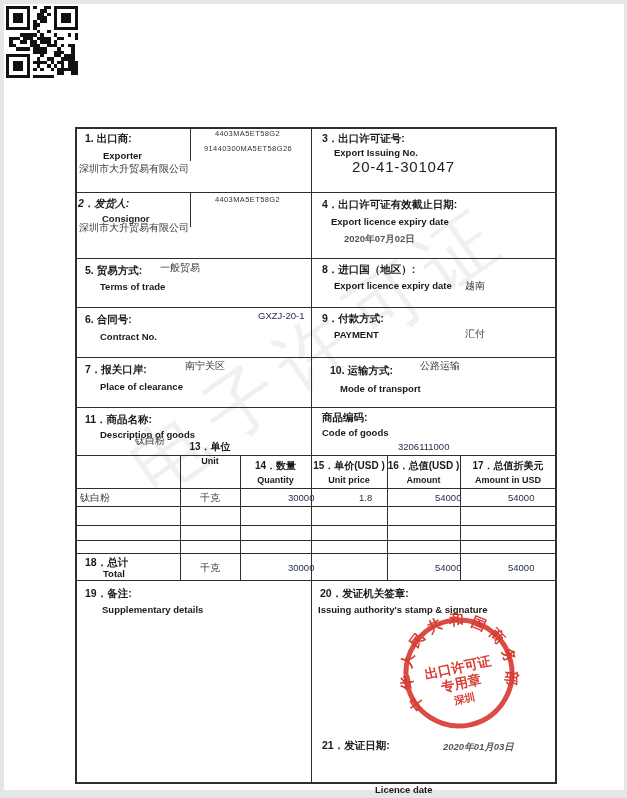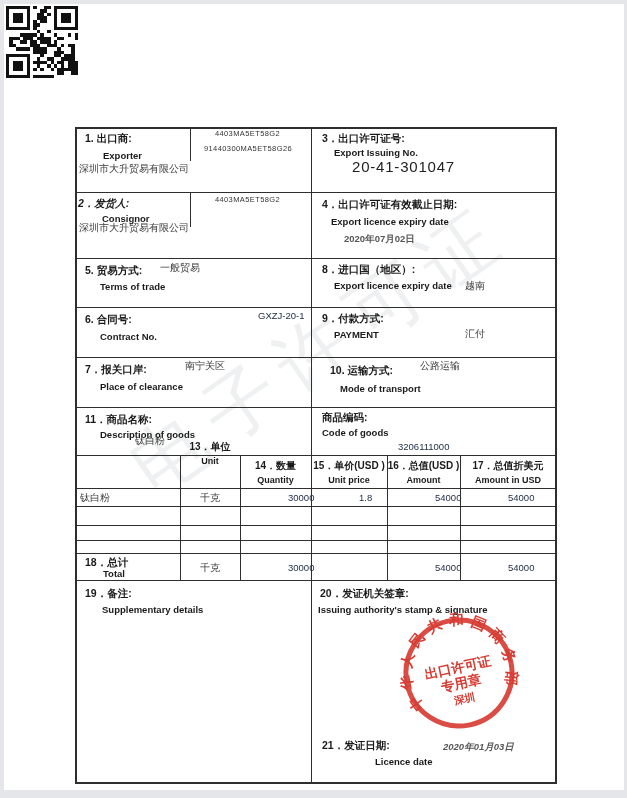--- a/index.html
+++ b/index.html
@@ -269,21 +269,21 @@
       <text font-size="14.5" font-weight="bold" fill="#d3271d" font-family="DejaVu Serif,serif">
         <textPath href="#stamp-arc" startOffset="2" textLength="200" lengthAdjust="spacing">中华人民共和国商务部</textPath>
       </text>
       <text x="67" y="66" text-anchor="middle" font-size="13.5" font-weight="bold" fill="#d3271d">出口许可证</text>
       <text x="67" y="82" text-anchor="middle" font-size="13.5" font-weight="bold" fill="#d3271d">专用章</text>
       <text x="67" y="97" text-anchor="middle" font-size="10.5" font-weight="bold" fill="#d3271d">深圳</text>
     </svg>
   </div>
 
   <div class="abs zh" style="left:322px;top:739px;">21．发证日期:</div>
-  <div class="abs en" style="left:339px;top:756px;padding-left:36px;">Licence date</div>
+  <div class="abs en" style="left:339px;top:784px;padding-left:36px;">Licence date</div>
   <div class="abs datev" style="left:443px;top:741px;font-style:italic;">2020年01月03日</div>
 
   <div id="grid"></div>
 <div class="line" style="left: 75px; top: 127px; width: 482px; height: 2px;"></div>
     <div class="line" style="left: 75px; top: 192px; width: 482px; height: 1px;"></div>
     <div class="line" style="left: 75px; top: 258px; width: 482px; height: 1px;"></div>
     <div class="line" style="left: 75px; top: 307px; width: 482px; height: 1px;"></div>
     <div class="line" style="left: 75px; top: 357px; width: 482px; height: 1px;"></div>
     <div class="line" style="left: 75px; top: 407px; width: 482px; height: 1px;"></div>
     <div class="line" style="left: 75px; top: 455px; width: 482px; height: 1px;"></div>

